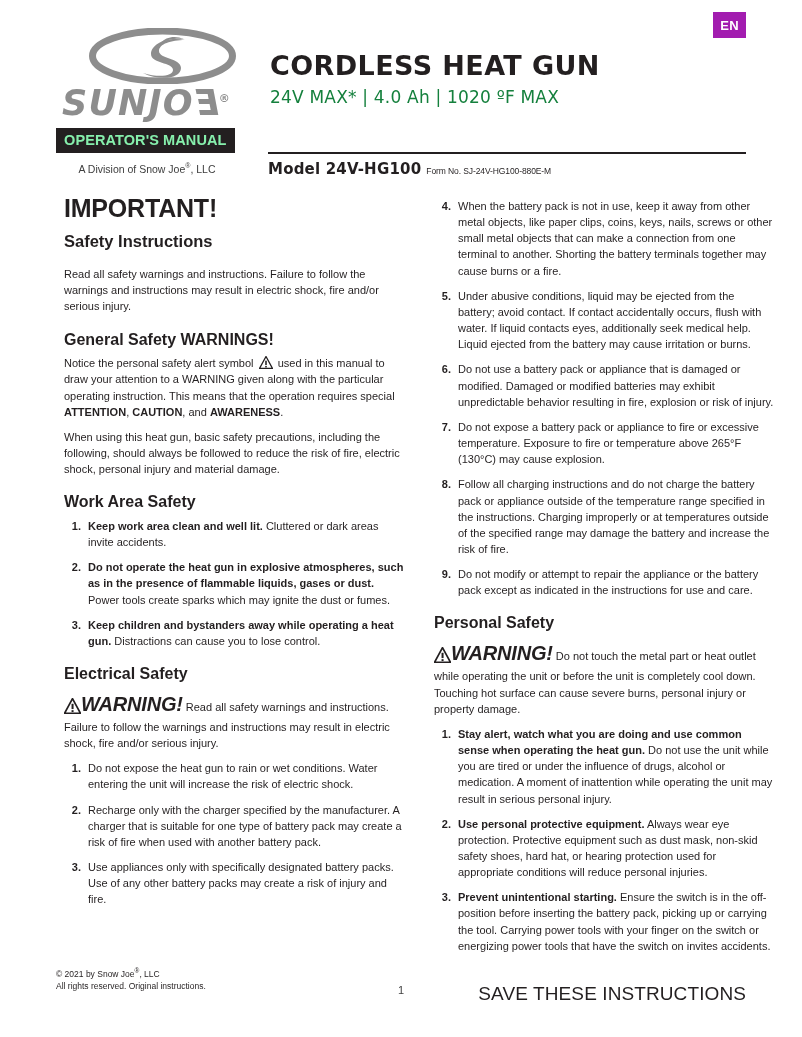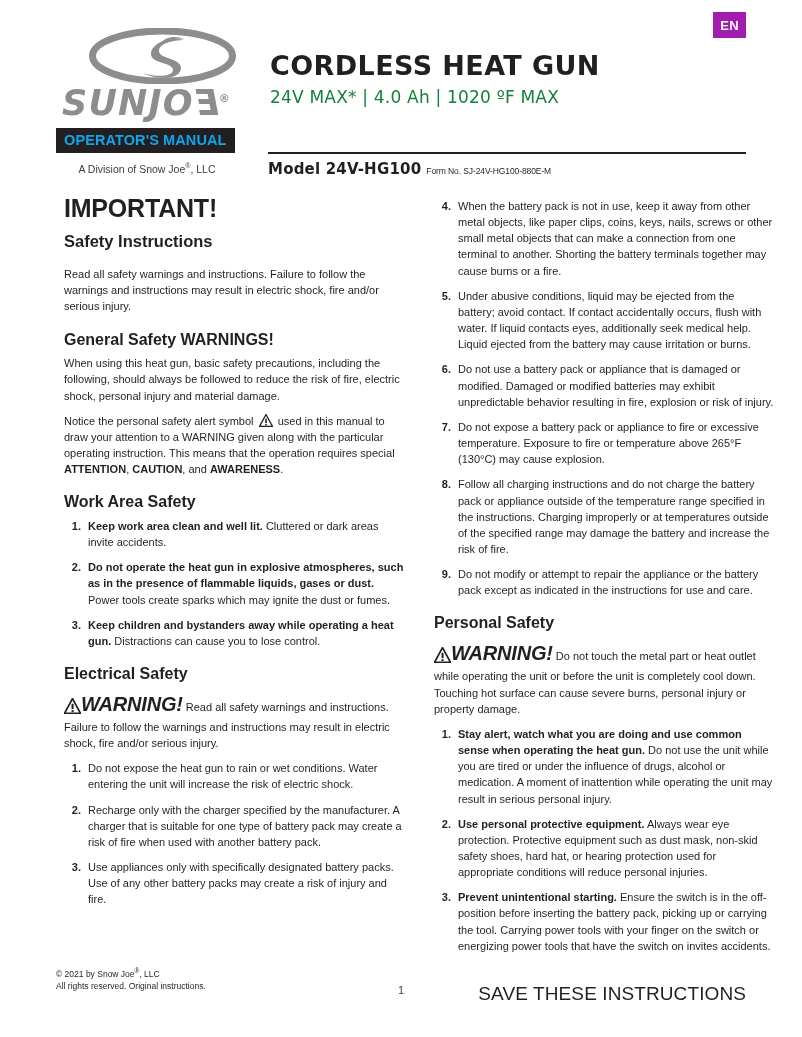--- a/index.html
+++ b/index.html
@@ -57,21 +57,21 @@
   }
   .wordmark .reg {
     font-size: 11px;
     font-style: normal;
     vertical-align: super;
     letter-spacing: 0;
   }
   .manual-badge {
     margin-top: 7px;
     background: #231f20;
-    color: #0ea5e9;
+    color: #86efac;
     font-size: 14.5px;
     font-weight: bold;
     letter-spacing: 0.1px;
     padding: 4px 8px 5px 8px;
     display: inline-block;
     font-family: "Liberation Sans", sans-serif;
   }
   .division {
     margin-top: 9px;
     font-size: 10.5px;
@@ -305,32 +305,32 @@
 
   <div class="columns">
 
     <div class="col">
 
       <h1 class="important">IMPORTANT!</h1>
       <h2 class="sub">Safety Instructions</h2>
       <p class="body">Read all safety warnings and instructions. Failure to follow the warnings and instructions may result in electric shock, fire and/or serious injury.</p>
 
       <h3 class="sect">General Safety WARNINGS!</h3>
-      <p class="body">When using this heat gun, basic safety precautions, including the following, should always be followed to reduce the risk of fire, electric shock, personal injury and material damage.</p>
       <p class="body"><span>Notice the personal safety alert symbol</span>
         <svg class="warn-tri inline-sym" viewBox="0 0 16 15">
           <path d="M8 0.6 L15.5 14.4 L0.5 14.4 Z" fill="none" stroke="#231f20" stroke-width="1.5" stroke-linejoin="round"></path>
           <rect x="7.1" y="5.4" width="1.8" height="5.0" fill="#231f20"></rect>
           <rect x="7.1" y="11.4" width="1.8" height="1.8" fill="#231f20"></rect>
         </svg>
         <span>used in this manual to draw your attention to a WARNING given along with the particular operating instruction. This means that the operation requires special</span>
         <b>ATTENTION</b><span>,</span>
         <b>CAUTION</b><span>, and</span>
         <b>AWARENESS</b><span>.</span>
       </p>
+      <p class="body">When using this heat gun, basic safety precautions, including the following, should always be followed to reduce the risk of fire, electric shock, personal injury and material damage.</p>
 
       <h3 class="sect">Work Area Safety</h3>
       <ol class="numlist">
         <li>
           <span class="num">1.</span>
           <span class="txt"><b>Keep work area clean and well lit.</b><span> Cluttered or dark areas invite accidents.</span></span>
         </li>
         <li>
           <span class="num">2.</span>
           <span class="txt"><b>Do not operate the heat gun in explosive atmospheres, such as in the presence of flammable liquids, gases or dust.</b><span> Power tools create sparks which may ignite the dust or fumes.</span></span>

